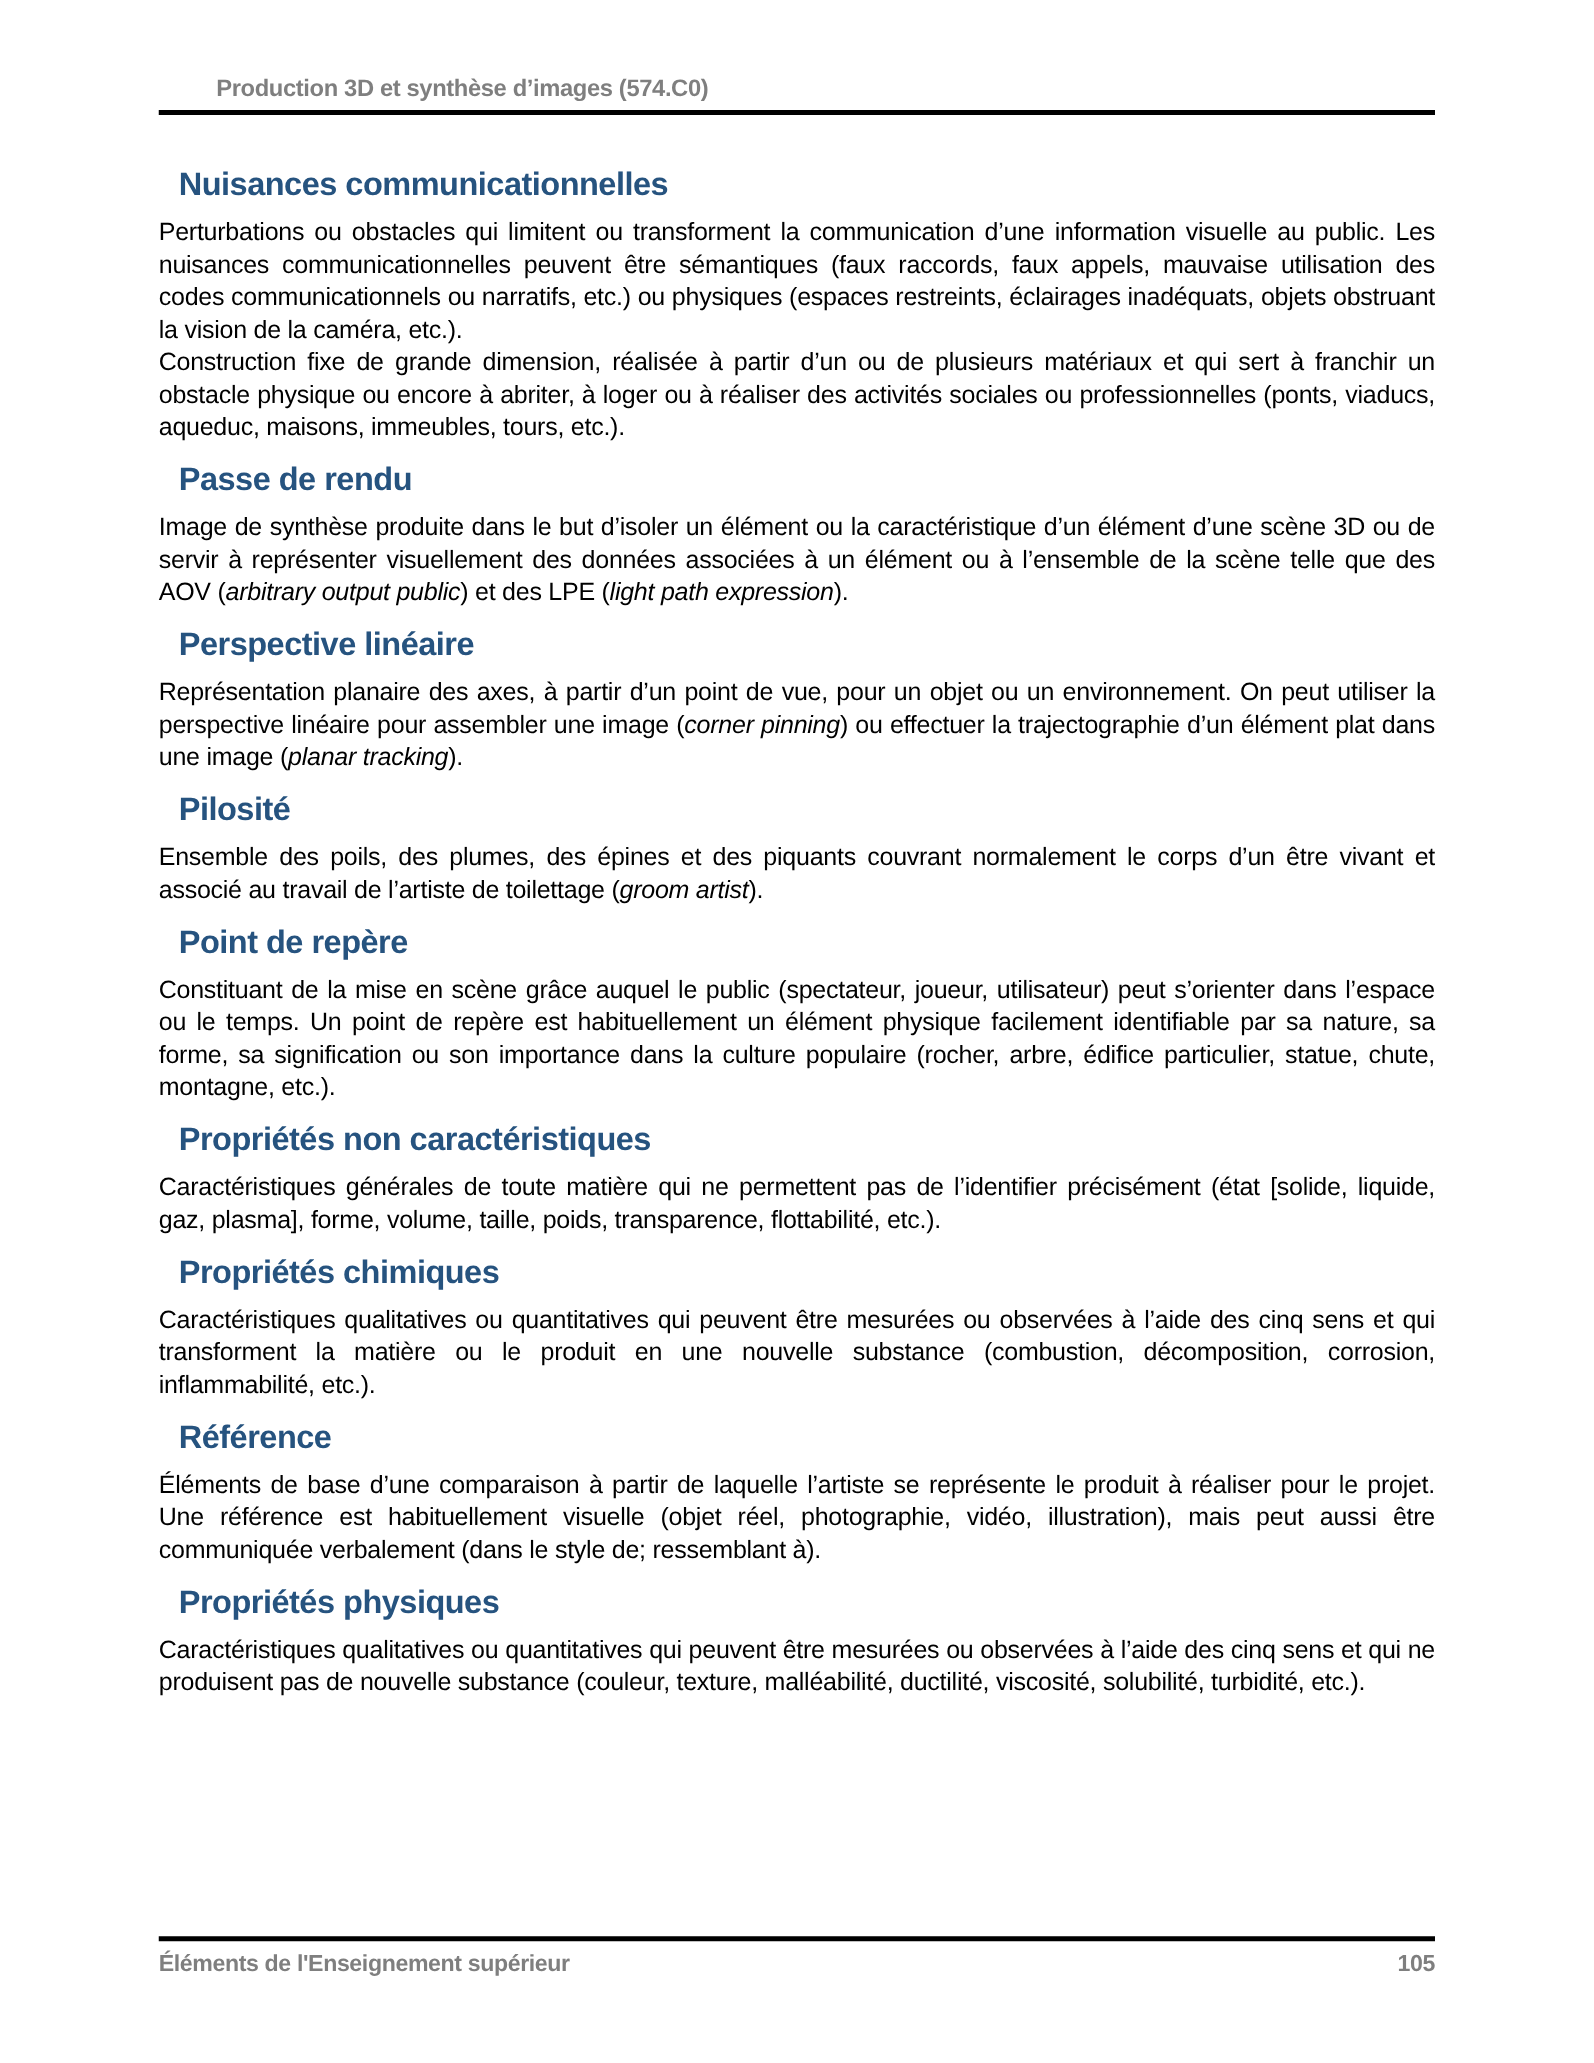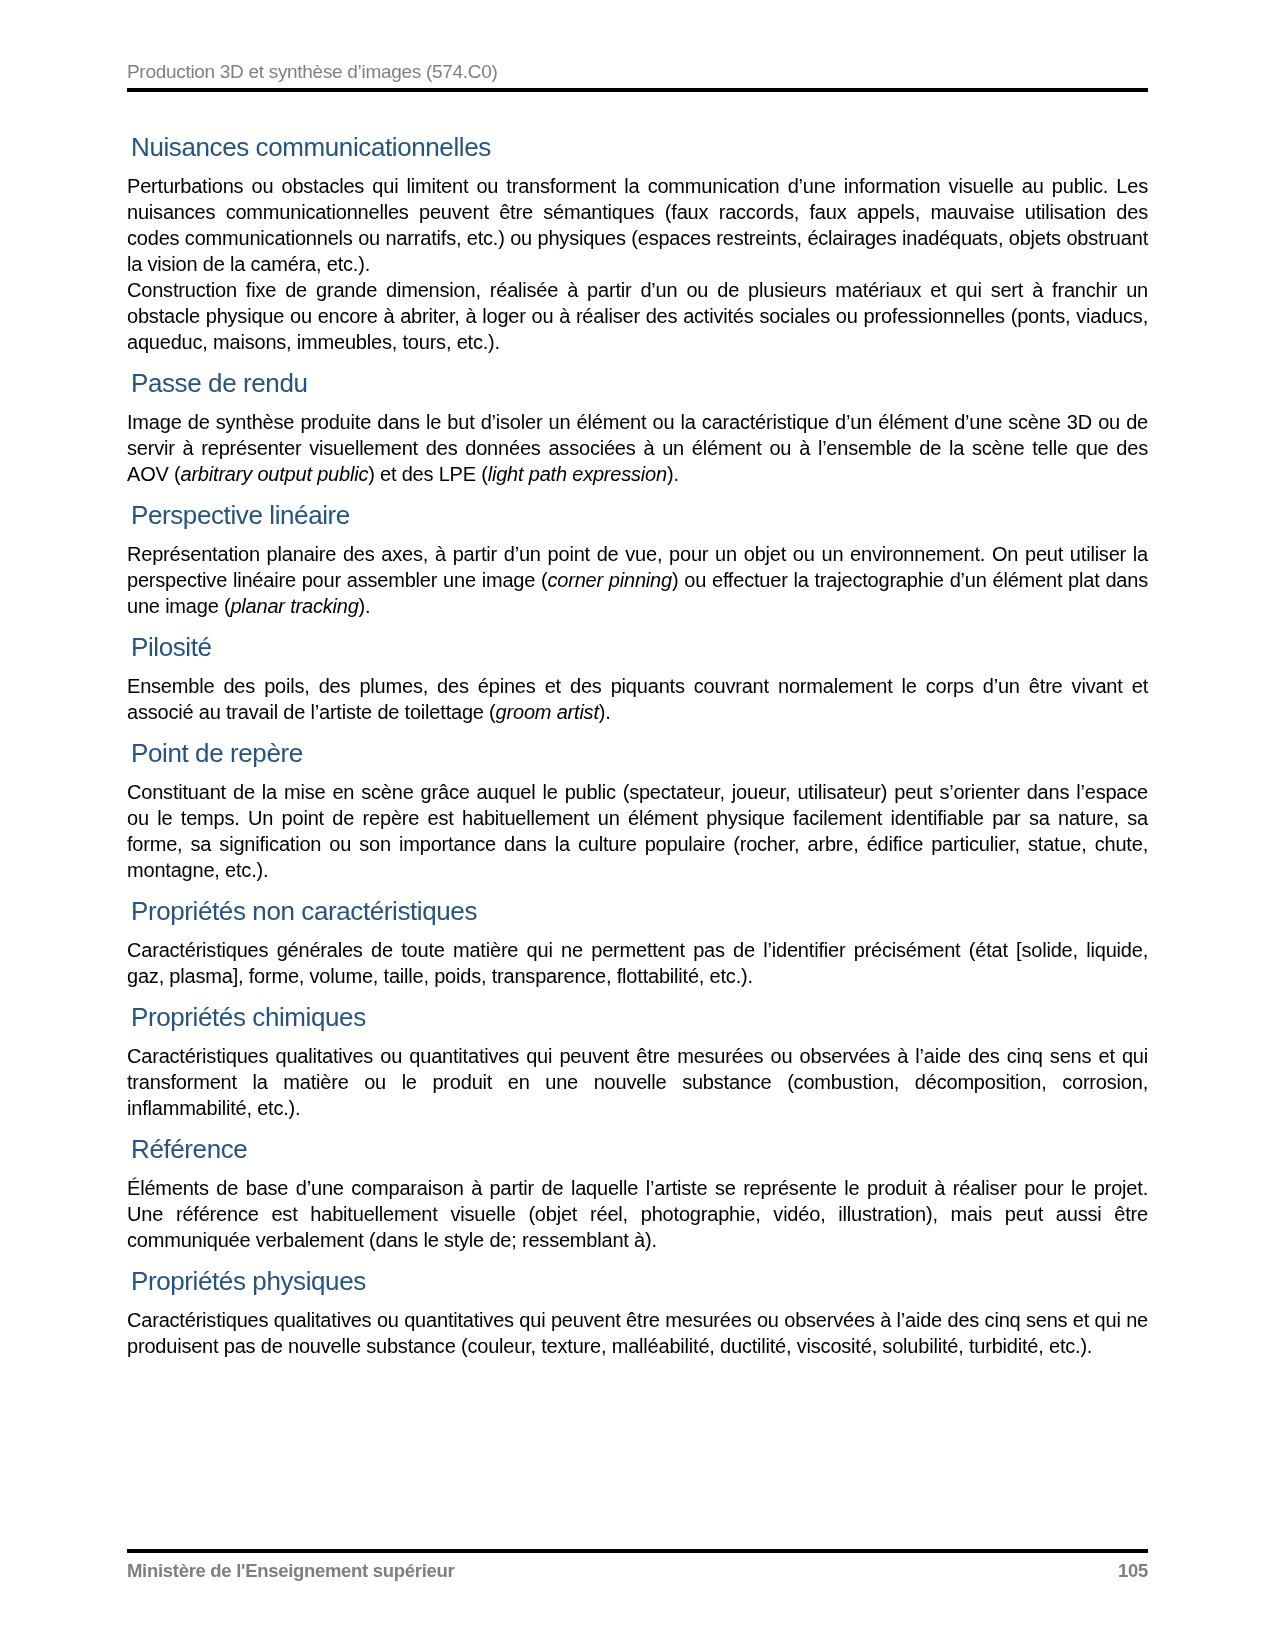--- a/index.html
+++ b/index.html
@@ -23,44 +23,45 @@
   .page-header {
     position: absolute;
     left: 127px;
     right: 127px;
     top: 0;
     padding-top: 61px;
   }
   .header-title {
     display: block;
     font-size: 19px;
-    font-weight: normal;
+    font-weight: bold;
     color: var(--meta-gray);
     letter-spacing: -0.3px;
     margin-bottom: 5px;
+    margin-left: 46px;
   }
   .header-rule {
     height: 4px;
     background: var(--rule-black);
   }
   
   .content {
     position: absolute;
     left: 127px;
     right: 127px;
     top: 92px;
     padding-top: 27px;
   }
   .section-heading {
     font-size: 26px;
-    font-weight: normal;
+    font-weight: bold;
     line-height: 28px;
     color: var(--heading-blue);
     letter-spacing: -0.4px;
-    margin: 14px 0 12px 4px;
+    margin: 14px 0 12px 16px;
   }
   .section-body {
     font-size: 20px;
     line-height: 26px;
     letter-spacing: -0.2px;
     margin: 0;
     text-align: justify;
     color: var(--body-text);
   }
   .section-body em { font-style: italic; }
@@ -138,17 +139,17 @@
     </section>
 
     <section>
       <h2 class="section-heading">Propriétés physiques</h2>
       <p class="section-body"><span>Caractéristiques qualitatives ou quantitatives qui peuvent être mesurées ou observées à l’aide des cinq sens et qui ne produisent pas de nouvelle substance (couleur, texture, malléabilité, ductilité, viscosité, solubilité, turbidité, etc.).</span></p>
     </section>
 
   </main>
 
   <footer class="page-footer">
-    <span>Ministère de l'Enseignement supérieur</span>
+    <span>Éléments de l'Enseignement supérieur</span>
     <span>105</span>
   </footer>
 
 </div>
 
 </body></html>

